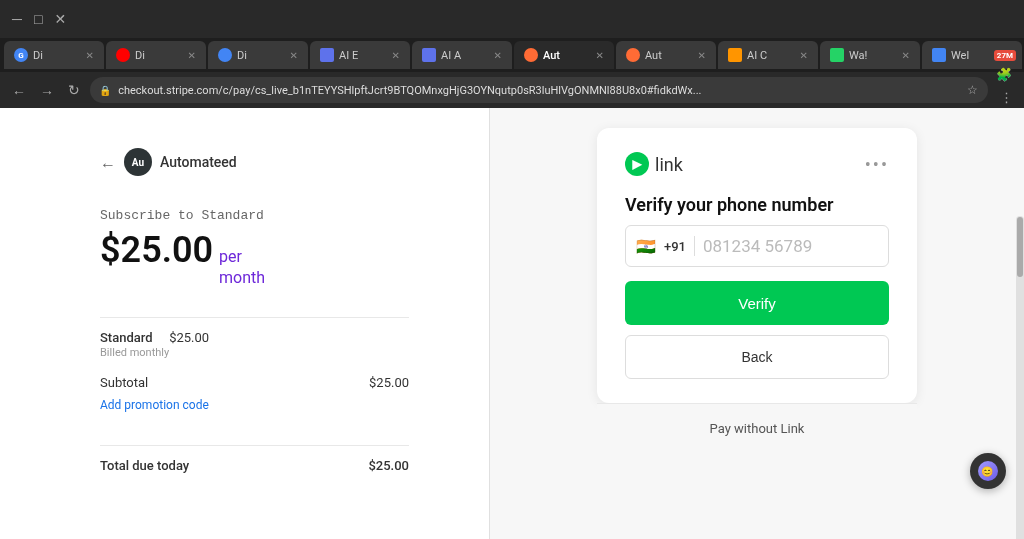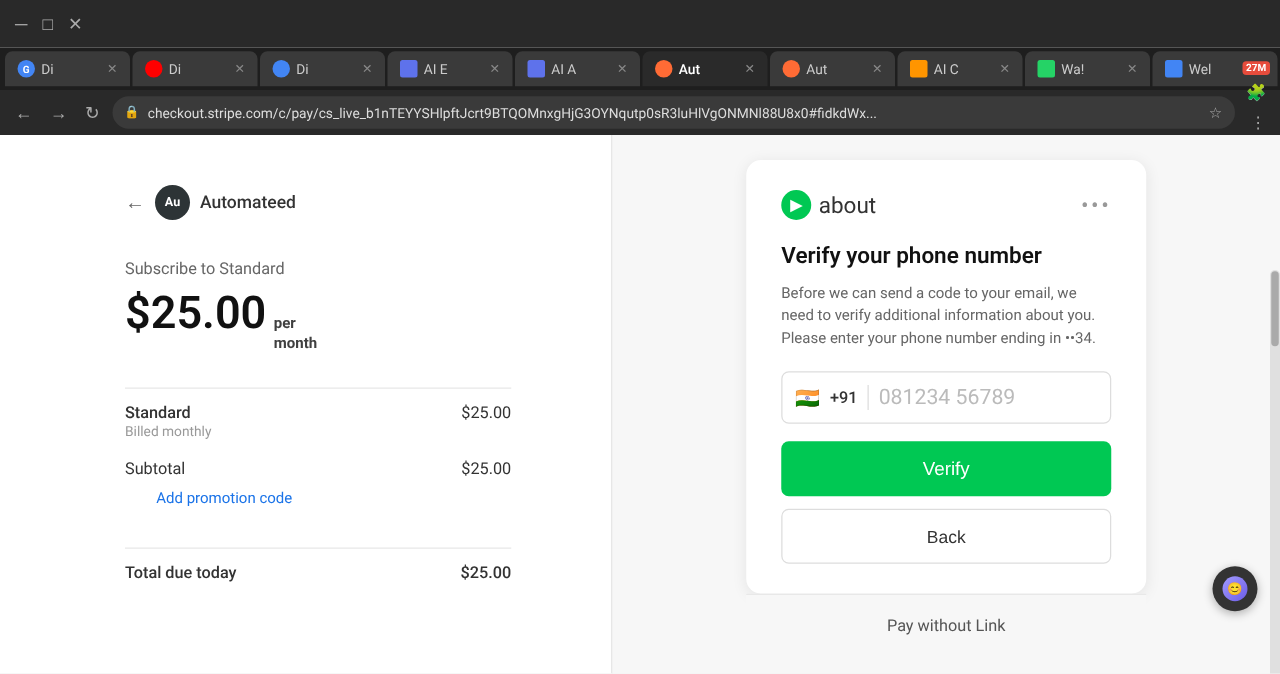--- a/index.html
+++ b/index.html
@@ -157,46 +157,46 @@
     }
     .brand-name {
       font-size: 14px;
       font-weight: 500;
       color: #333;
     }
     .subscribe-label {
       color: #666;
       font-size: 13px;
       margin-bottom: 6px;
+      font-family: Liberation Mono, monospace;
     }
     .price-row {
       display: flex;
       align-items: baseline;
       gap: 6px;
       margin-bottom: 28px;
     }
     .price-main {
       font-size: 36px;
       font-weight: 600;
       color: #111;
     }
     .price-period {
-      font-size: 12px;
-      color: #404040;
+      font-size: 16px;
+      color: #6d28d9;
       line-height: 1.3;
-      font-weight: bold;
     }
     .divider {
       border: none;
       border-top: 1px solid #e8e8e8;
       margin: 12px 0;
     }
     .line-item {
       display: flex;
-      justify-content: space-between;
+      justify-content: flex-start;
       align-items: flex-start;
       margin-bottom: 4px;
     }
     .line-item-label {
       font-size: 13px;
       color: #333;
       font-weight: 500;
     }
     .line-item-sublabel {
       font-size: 11px;
@@ -217,21 +217,20 @@
     }
     .subtotal-label { font-size: 13px; color: #333; }
     .subtotal-amount { font-size: 13px; color: #333; }
     .promo-link {
       color: #1a73e8;
       font-size: 12px;
       cursor: pointer;
       text-decoration: none;
       margin-top: 2px;
       display: inline-block;
-      margin-left: 25px;
     }
     .total-row {
       display: flex;
       justify-content: space-between;
       margin-top: 32px;
       padding-top: 12px;
       border-top: 1px solid #e8e8e8;
     }
     .total-label { font-size: 13px; color: #333; font-weight: 500; }
     .total-amount { font-size: 13px; color: #333; font-weight: 500; }
@@ -543,27 +542,26 @@
         <span class="total-amount">$25.00</span>
       </div>
     </div>
 
     <div class="right-panel">
 
       <div class="link-card">
         <div class="link-card-header">
           <div class="link-logo">
             <div class="link-icon">▶</div>
-            <span class="link-text">about</span>
+            <span class="link-text">link</span>
           </div>
           <span class="more-dots">•••</span>
         </div>
 
         <div class="verify-title">Verify your phone number</div>
-        <div class="verify-desc">Before we can send a code to your email, we need to verify additional information about you. Please enter your phone number ending in ••34.</div>
 
         <div class="phone-input-wrap">
           <span class="flag-emoji">🇮🇳</span>
           <span class="country-code">+91</span>
           <div class="phone-input-divider"></div>
           <span class="phone-placeholder">081234 56789</span>
         </div>
 
         <button class="verify-btn">Verify</button>
         <button class="back-btn">Back</button>

